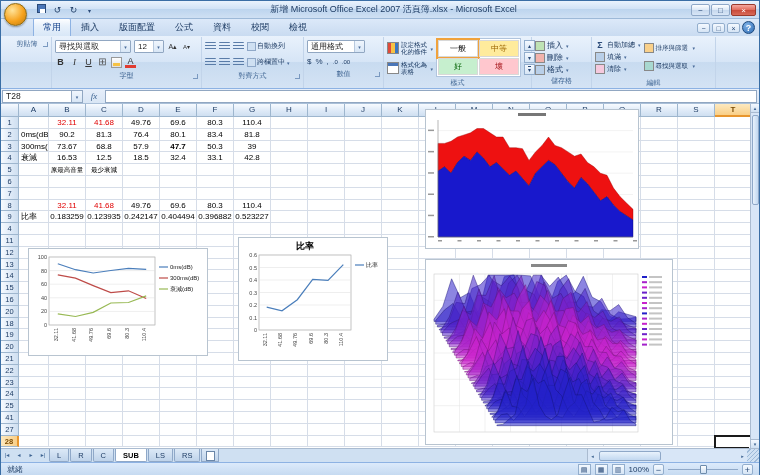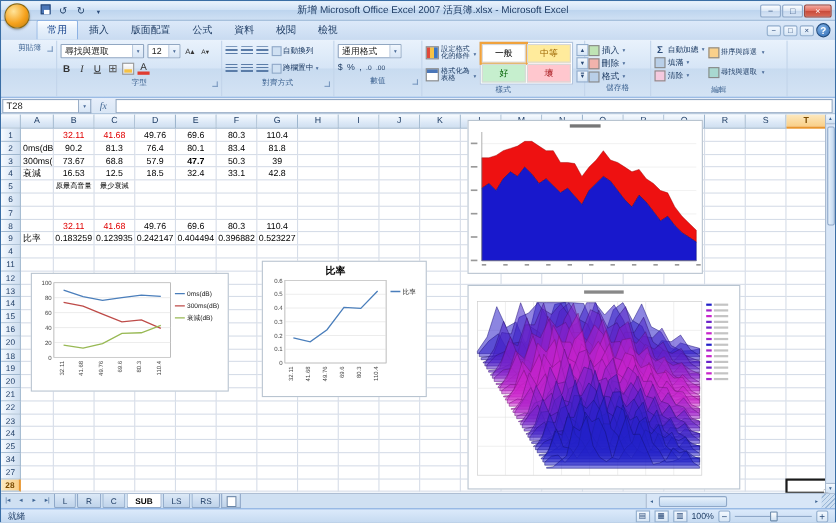--- a/index.html
+++ b/index.html
@@ -960,21 +960,21 @@
           <div class="cell" style="width: 37px;"></div>
           <div class="cell" style="width: 37px;"></div>
           <div class="cell" style="width: 37px;"></div>
           <div class="cell" style="width: 37px;"></div>
           <div class="cell" style="width: 37px;"></div>
           <div class="cell" style="width: 37px;"></div>
           <div class="cell" style="width: 37px;"></div>
           <div class="cell" style="width: 37px;"></div>
         </div>
         <div class="grow">
-          <div class="rowhdr">34</div>
+          <div class="rowhdr">41</div>
           <div class="cell" style="width: 30px;"></div>
           <div class="cell" style="width: 37px;"></div>
           <div class="cell" style="width: 37px;"></div>
           <div class="cell" style="width: 37px;"></div>
           <div class="cell" style="width: 37px;"></div>
           <div class="cell" style="width: 37px;"></div>
           <div class="cell" style="width: 37px;"></div>
           <div class="cell" style="width: 37px;"></div>
           <div class="cell" style="width: 37px;"></div>
           <div class="cell" style="width: 37px;"></div>

